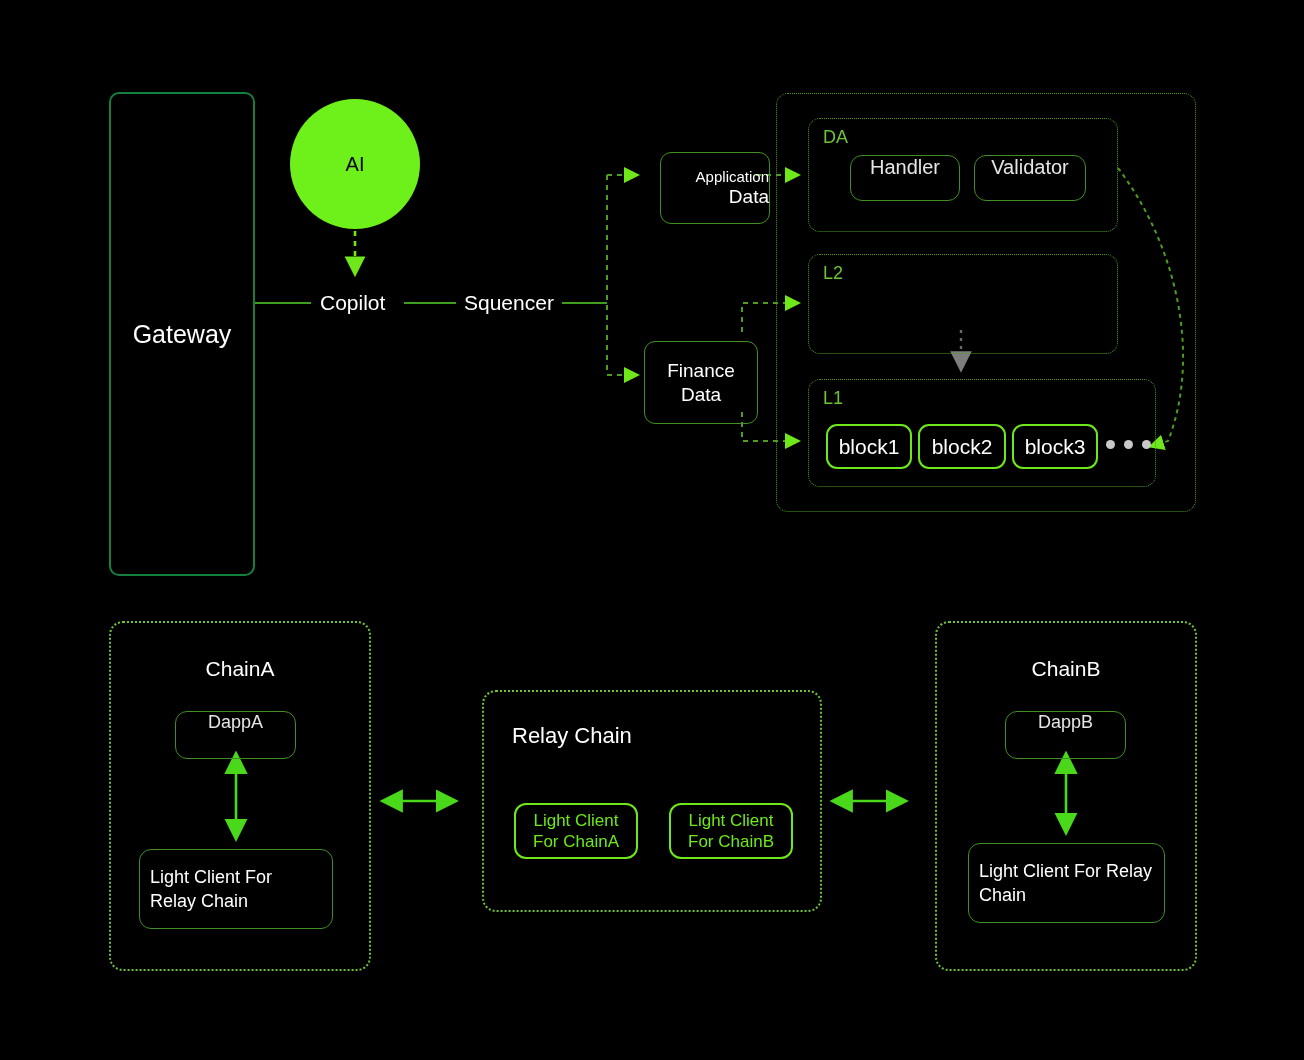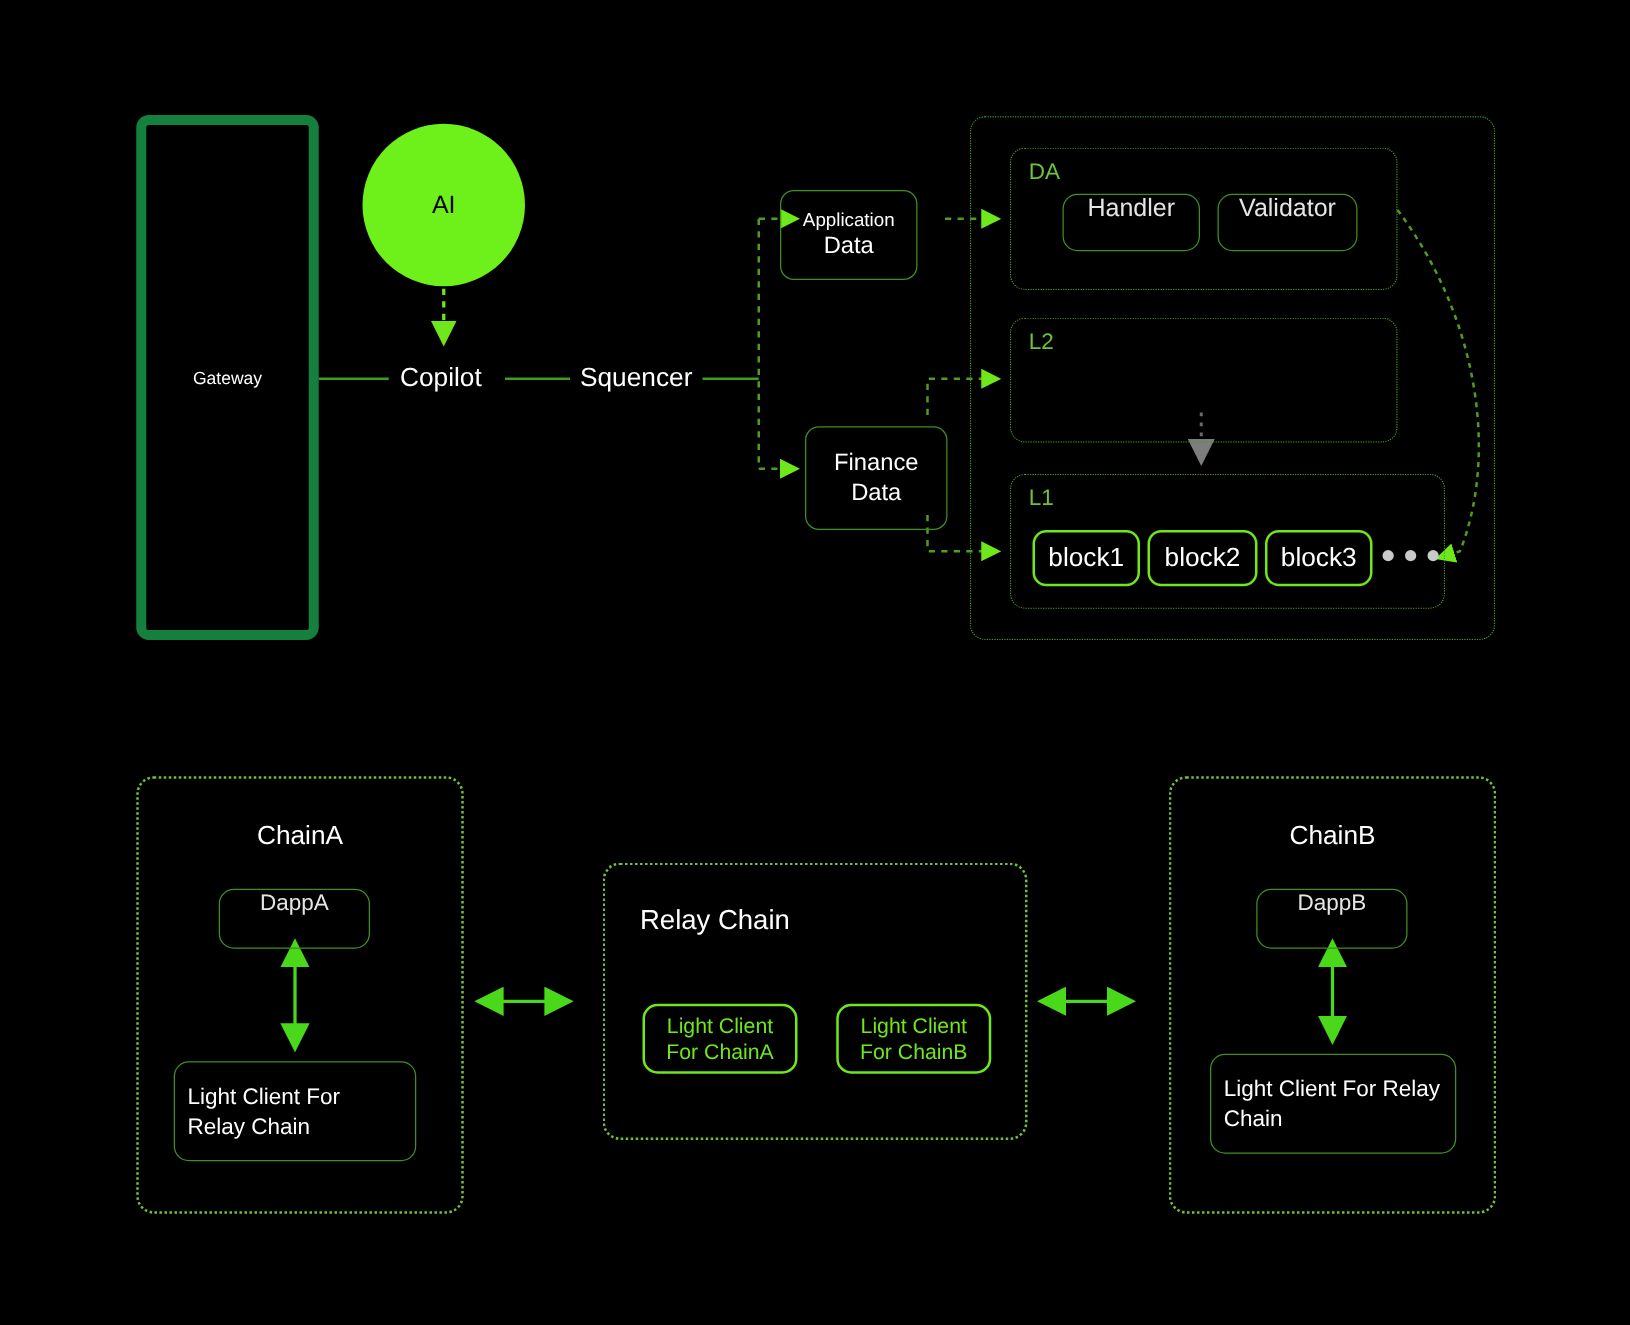--- a/index.html
+++ b/index.html
@@ -5,32 +5,32 @@
   html,body{margin:0;padding:0;background:#000;}
   body{width:1304px;height:1060px;position:relative;overflow:hidden;
        font-family:"Liberation Sans","DejaVu Sans",sans-serif;
        -webkit-font-smoothing:antialiased;}
   #stage{position:absolute;inset:0;width:1304px;height:1060px;}
   .node{position:absolute;box-sizing:border-box;display:flex;align-items:center;
         justify-content:center;text-align:center;color:#fff;}
   .lbl{position:absolute;color:#fff;white-space:nowrap;}
 
   
-  #gateway{left:109px;top:92px;width:146px;height:420px;border:8px solid #15803d;
-           border-radius:10px;font-size:14px;}
+  #gateway{left:109px;top:92px;width:146px;height:484px;border:2px solid #15803d;
+           border-radius:10px;font-size:25px;}
   
   #ai{left:290px;top:99px;width:130px;height:130px;border-radius:50%;
       background:#6ef01a;color:#000;font-size:20px;}
   
   #copilot{left:320px;top:291px;font-size:21px;}
   #squencer{left:464px;top:291px;font-size:21px;}
 
   
-  #appdata{left:624px;top:152px;width:110px;height:72px;border:1.6px solid #3f8f22;
-           border-radius:11px;flex-direction:column;line-height:1.15;}
+  #appdata{left:660px;top:152px;width:110px;height:72px;border:1.6px solid #3f8f22;
+           border-radius:11px;flex-direction:column;line-height:1.15;align-items:flex-end;}
   #appdata .l1{font-size:15px;}
   #appdata .l2{font-size:19px;}
   #findata{left:644px;top:341px;width:114px;height:83px;border:1.6px solid #3f8f22;
            border-radius:11px;flex-direction:column;font-size:19px;line-height:1.25;}
 
   
   #outer{left:776px;top:93px;width:420px;height:419px;border:1.6px dotted #4e9c22;
          border-radius:12px;}
   
   .group{position:absolute;box-sizing:border-box;border:1.6px dotted #4e9c22;

